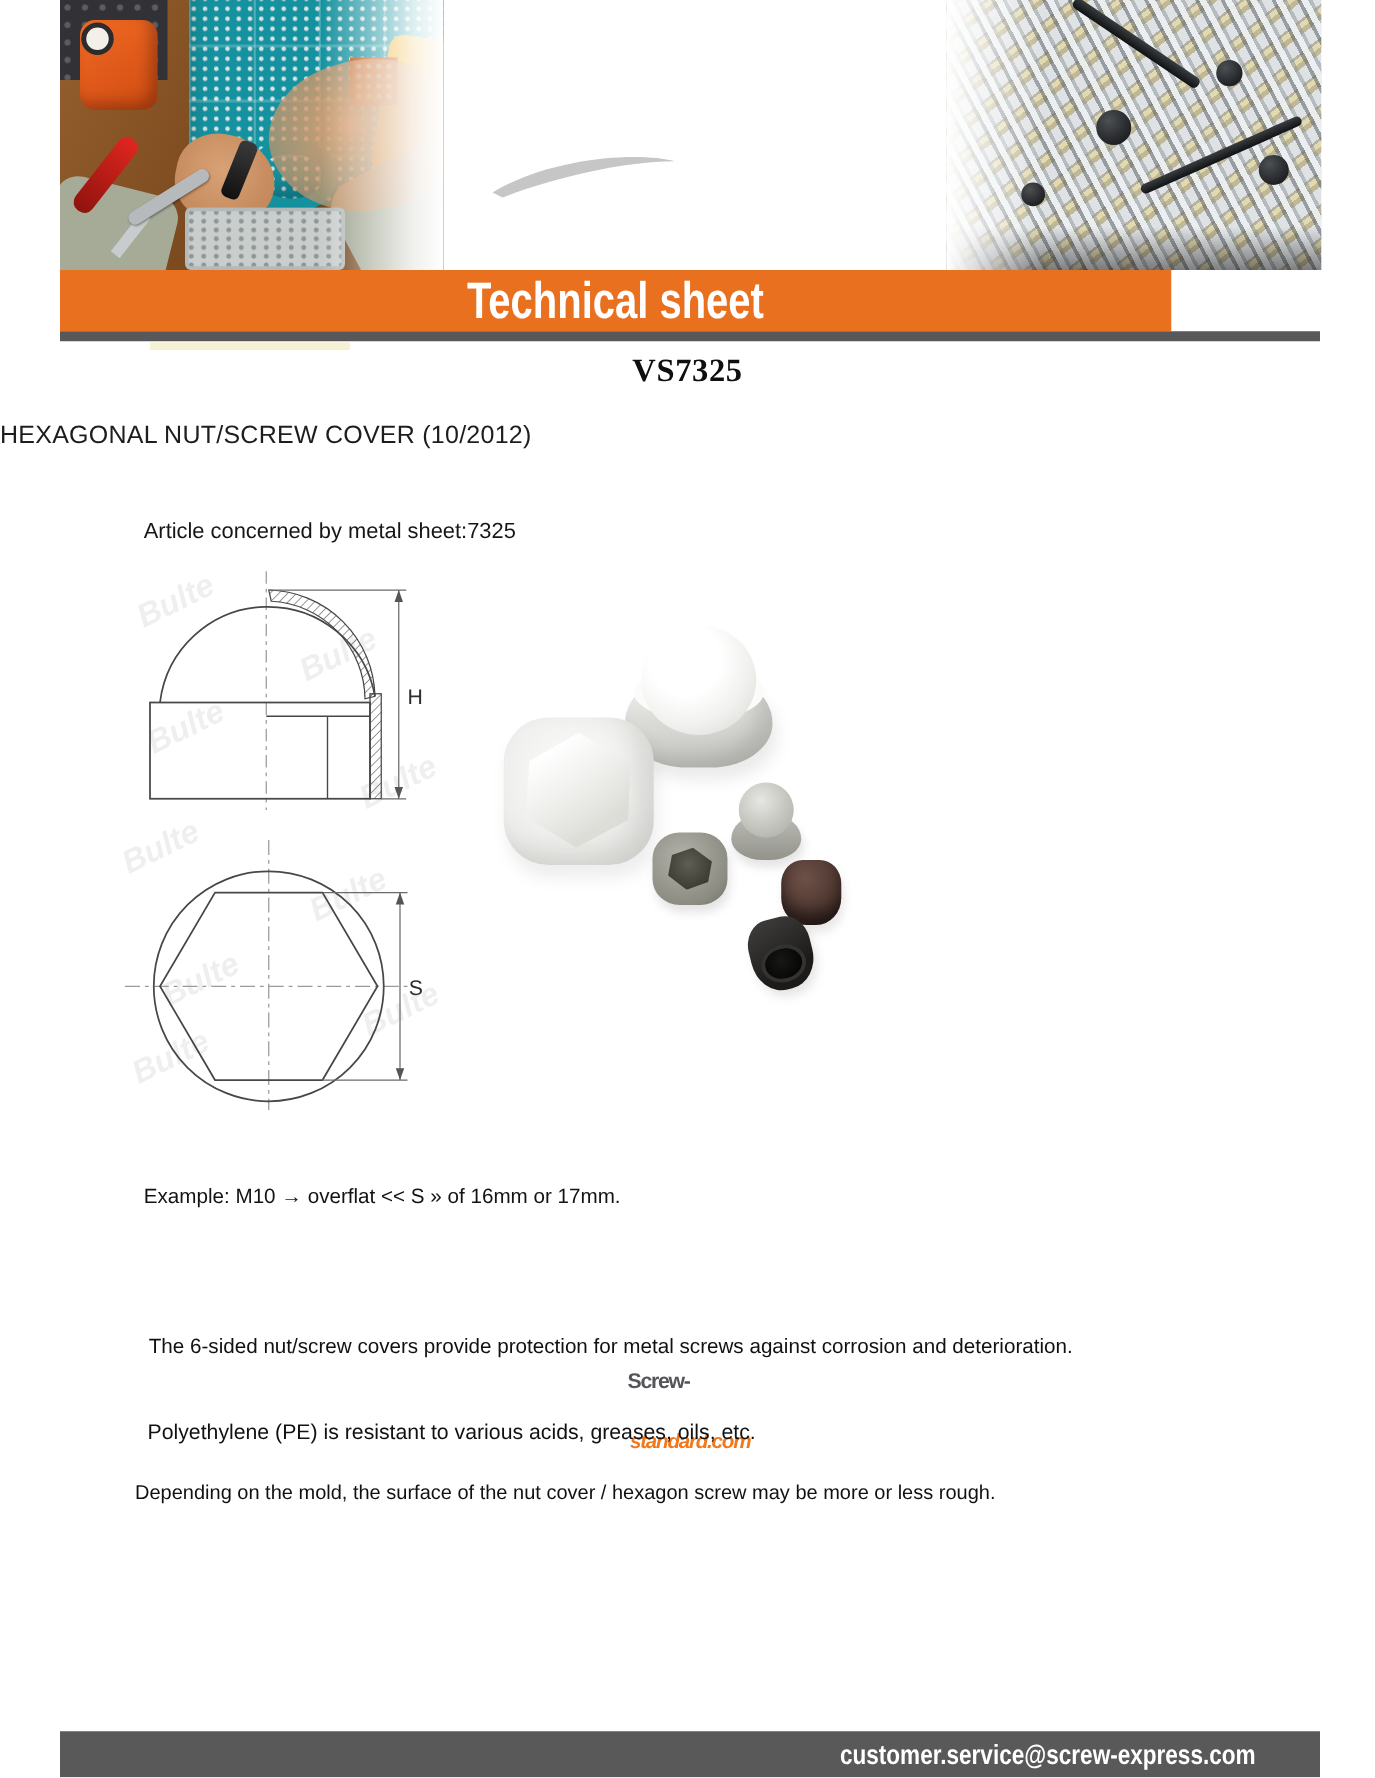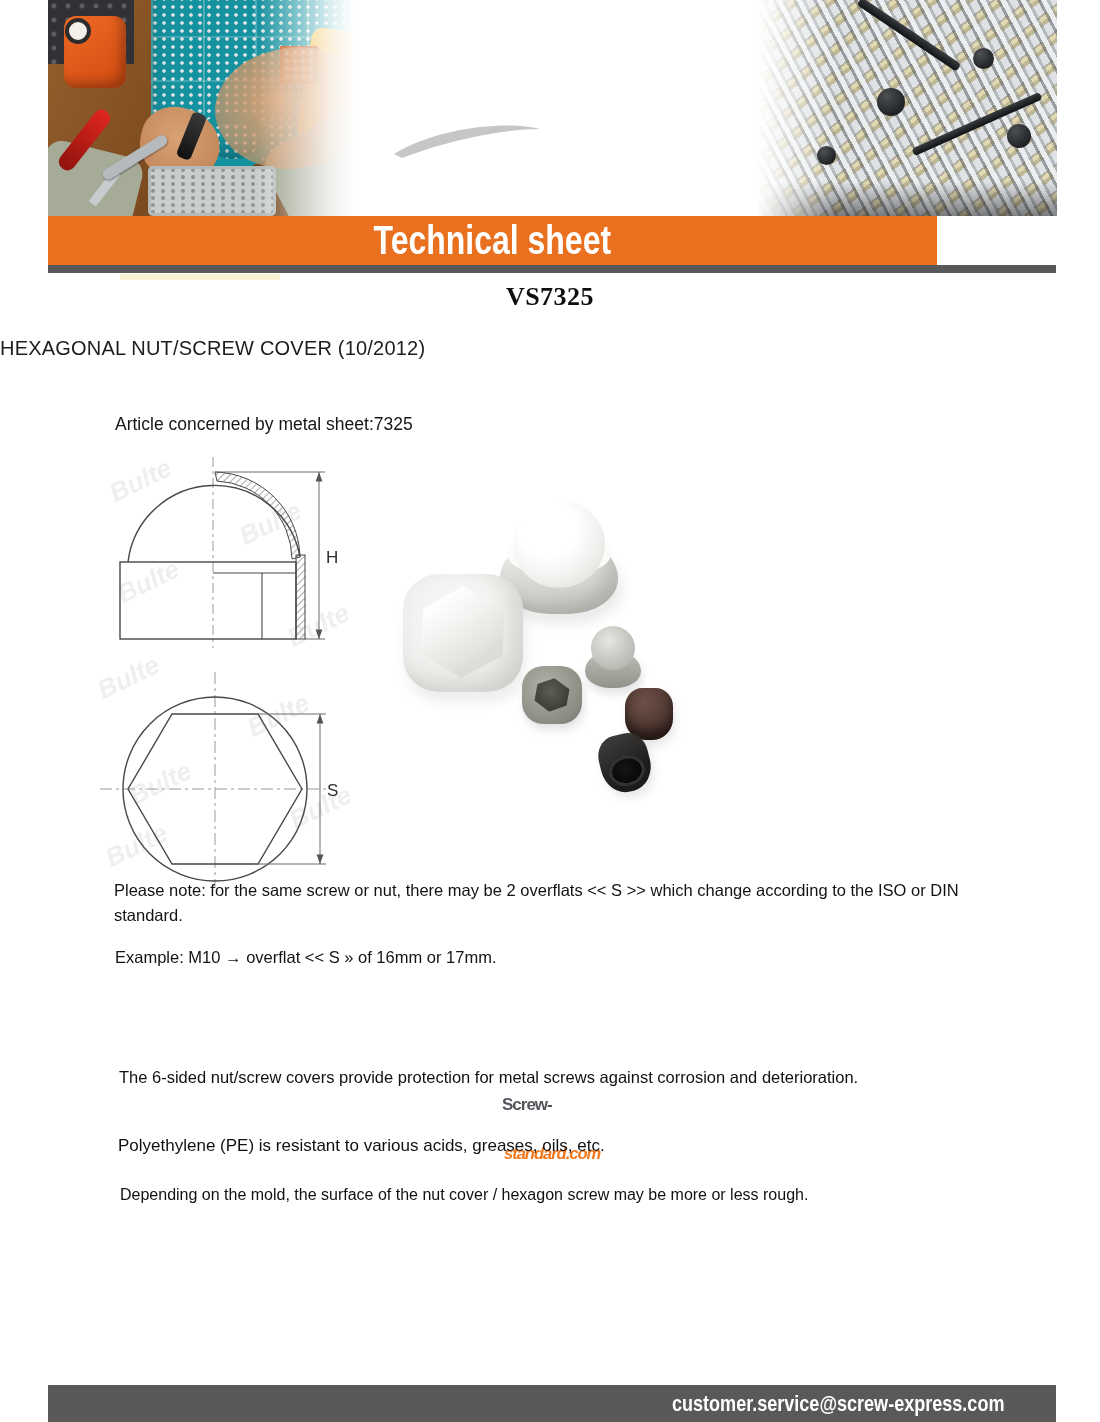--- a/index.html
+++ b/index.html
@@ -102,21 +102,21 @@
       background:linear-gradient(160deg,#413f3e,#1c1b1a 72%); box-shadow:2px 6px 8px rgba(120,120,120,.18); }
   .cap-black .hole { position:absolute; left:7px; top:22px; width:36px; height:30px; border-radius:50%;
       background:radial-gradient(circle at 45% 40%, #171716, #060606 78%); border:3px solid #343231; }
 
   
   .note { position:absolute; left:114px; top:878px; width:872px; font-size:16.5px; line-height:25px; color:#131313; }
   .example { position:absolute; left:115px; top:948px; font-size:16.5px; color:#131313; }
   .p1 { position:absolute; left:117px; top:1019px; font-size:17px;   color:#111; }
   .p2 { position:absolute; left:119px; top:1068px; font-size:16.5px; color:#111; }
   .p3 { position:absolute; left:118px; top:1136px; font-size:17px;   color:#111; }
-  .p4 { position:absolute; left:120px; top:1186px; font-size:16px;   color:#111; }
+  .p4 { position:absolute; left:108px; top:1186px; font-size:16px;   color:#111; }
 
   
   .footer { position:absolute; left:48px; top:1385px; width:1008px; height:37px; background:#595959; display:flex; align-items:center; justify-content:flex-end; padding-right:52px; }
   .footer-text { display:inline-block; transform:scaleX(.82); transform-origin:right center; font-weight:bold; font-size:22px; color:#fff; }
 </style>
 </head>
 <body>
 
 <div class="page">
 
@@ -225,21 +225,20 @@
     </div>
     <div class="cap cap-grayhex">
       <div class="hole"></div>
     </div>
     <div class="cap cap-brown"></div>
     <div class="cap cap-black">
       <div class="hole"></div>
     </div>
   </div>
 
-  <p class="note">Please note: for the same screw or nut, there may be 2 overflats &lt;&lt; S &gt;&gt; which change according to the ISO or DIN standard.</p>
   <p class="example">Example: M10 → overflat &lt;&lt; S » of 16mm or 17mm.</p>
   <p class="p2">The 6-sided nut/screw covers provide protection for metal screws against corrosion and deterioration.</p>
   <p class="p3">Polyethylene (PE) is resistant to various acids, greases, oils, etc.</p>
   <p class="p4">Depending on the mold, the surface of the nut cover / hexagon screw may be more or less rough.</p>
 
   <div class="footer">
     <span class="footer-text">customer.service@screw-express.com</span>
   </div>
 
 </div>

